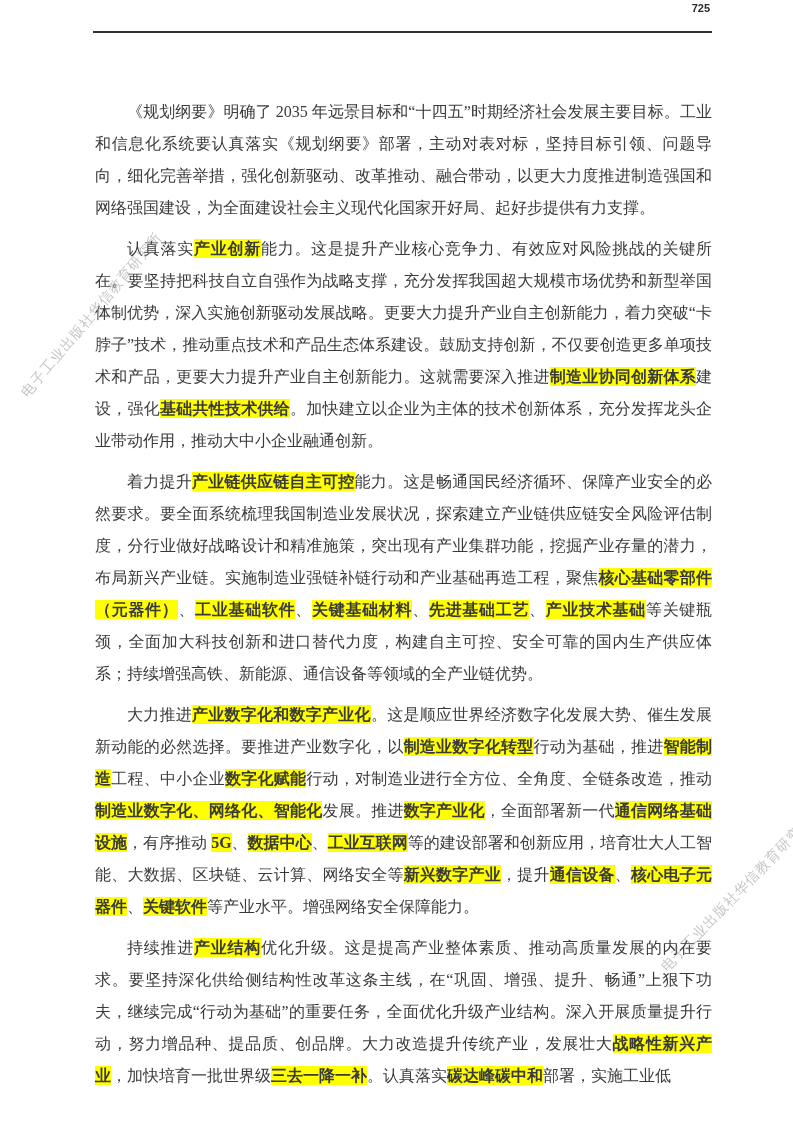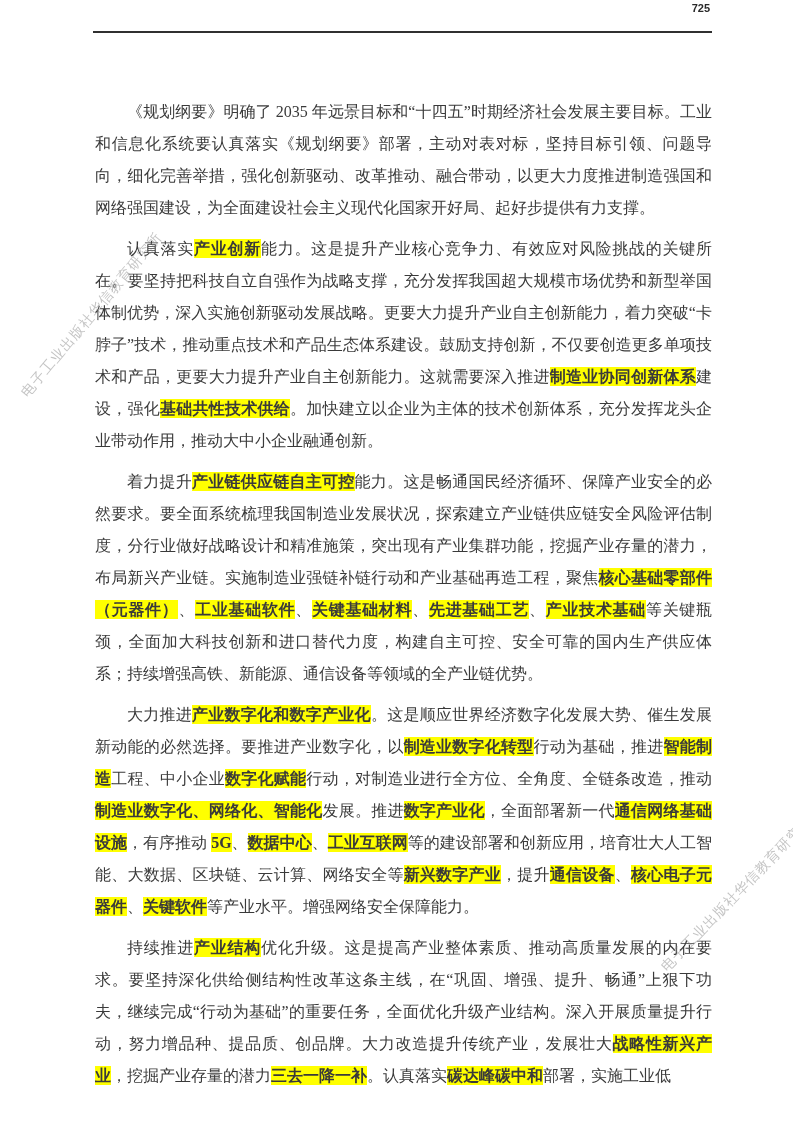--- a/index.html
+++ b/index.html
@@ -74,14 +74,14 @@
 <div class="header-rule"></div>
 
 <div class="watermark wm1">电子工业出版社华信教育研究所</div>
 <div class="watermark wm2">电子工业出版社华信教育研究所</div>
 
 <div class="content" id="paragraphs">
     <p><span>《规划纲要》明确了 2035 年远景目标和“十四五”时期经济社会发展主要目标。工业和信息化系统要认真落实《规划纲要》部署，主动对表对标，坚持目标引领、问题导向，细化完善举措，强化创新驱动、改革推动、融合带动，以更大力度推进制造强国和网络强国建设，为全面建设社会主义现代化国家开好局、起好步提供有力支撑。</span></p>
     <p><span>认真落实</span><mark>产业创新</mark><span>能力。这是提升产业核心竞争力、有效应对风险挑战的关键所在。要坚持把科技自立自强作为战略支撑，充分发挥我国超大规模市场优势和新型举国体制优势，深入实施创新驱动发展战略。更要大力提升产业自主创新能力，着力突破“卡脖子”技术，推动重点技术和产品生态体系建设。鼓励支持创新，不仅要创造更多单项技术和产品，更要大力提升产业自主创新能力。这就需要深入推进</span><mark>制造业协同创新体系</mark><span>建设，强化</span><mark>基础共性技术供给</mark><span>。加快建立以企业为主体的技术创新体系，充分发挥龙头企业带动作用，推动大中小企业融通创新。</span></p>
     <p><span>着力提升</span><mark>产业链供应链自主可控</mark><span>能力。这是畅通国民经济循环、保障产业安全的必然要求。要全面系统梳理我国制造业发展状况，探索建立产业链供应链安全风险评估制度，分行业做好战略设计和精准施策，突出现有产业集群功能，挖掘产业存量的潜力，布局新兴产业链。实施制造业强链补链行动和产业基础再造工程，聚焦</span><mark>核心基础零部件（元器件）</mark><span>、</span><mark>工业基础软件</mark><span>、</span><mark>关键基础材料</mark><span>、</span><mark>先进基础工艺</mark><span>、</span><mark>产业技术基础</mark><span>等关键瓶颈，全面加大科技创新和进口替代力度，构建自主可控、安全可靠的国内生产供应体系；持续增强高铁、新能源、通信设备等领域的全产业链优势。</span></p>
     <p><span>大力推进</span><mark>产业数字化和数字产业化</mark><span>。这是顺应世界经济数字化发展大势、催生发展新动能的必然选择。要推进产业数字化，以</span><mark>制造业数字化转型</mark><span>行动为基础，推进</span><mark>智能制造</mark><span>工程、中小企业</span><mark>数字化赋能</mark><span>行动，对制造业进行全方位、全角度、全链条改造，推动</span><mark>制造业数字化、网络化、智能化</mark><span>发展。推进</span><mark>数字产业化</mark><span>，全面部署新一代</span><mark>通信网络基础设施</mark><span>，有序推动 </span><mark>5G</mark><span>、</span><mark>数据中心</mark><span>、</span><mark>工业互联网</mark><span>等的建设部署和创新应用，培育壮大人工智能、大数据、区块链、云计算、网络安全等</span><mark>新兴数字产业</mark><span>，提升</span><mark>通信设备</mark><span>、</span><mark>核心电子元器件</mark><span>、</span><mark>关键软件</mark><span>等产业水平。增强网络安全保障能力。</span></p>
-    <p><span>持续推进</span><mark>产业结构</mark><span>优化升级。这是提高产业整体素质、推动高质量发展的内在要求。要坚持深化供给侧结构性改革这条主线，在“巩固、增强、提升、畅通”上狠下功夫，继续完成“行动为基础”的重要任务，全面优化升级产业结构。深入开展质量提升行动，努力增品种、提品质、创品牌。大力改造提升传统产业，发展壮大</span><mark>战略性新兴产业</mark><span>，挖掘产业存量的潜力</span><mark>三去一降一补</mark><span>。认真落实</span><mark>碳达峰碳中和</mark><span>部署，实施工业低</span></p>
+    <p><span>持续推进</span><mark>产业结构</mark><span>优化升级。这是提高产业整体素质、推动高质量发展的内在要求。要坚持深化供给侧结构性改革这条主线，在“巩固、增强、提升、畅通”上狠下功夫，继续完成“行动为基础”的重要任务，全面优化升级产业结构。深入开展质量提升行动，努力增品种、提品质、创品牌。大力改造提升传统产业，发展壮大</span><mark>战略性新兴产业</mark><span>，加快培育一批世界级</span><mark>三去一降一补</mark><span>。认真落实</span><mark>碳达峰碳中和</mark><span>部署，实施工业低</span></p>
   </div>
 
 </body></html>

